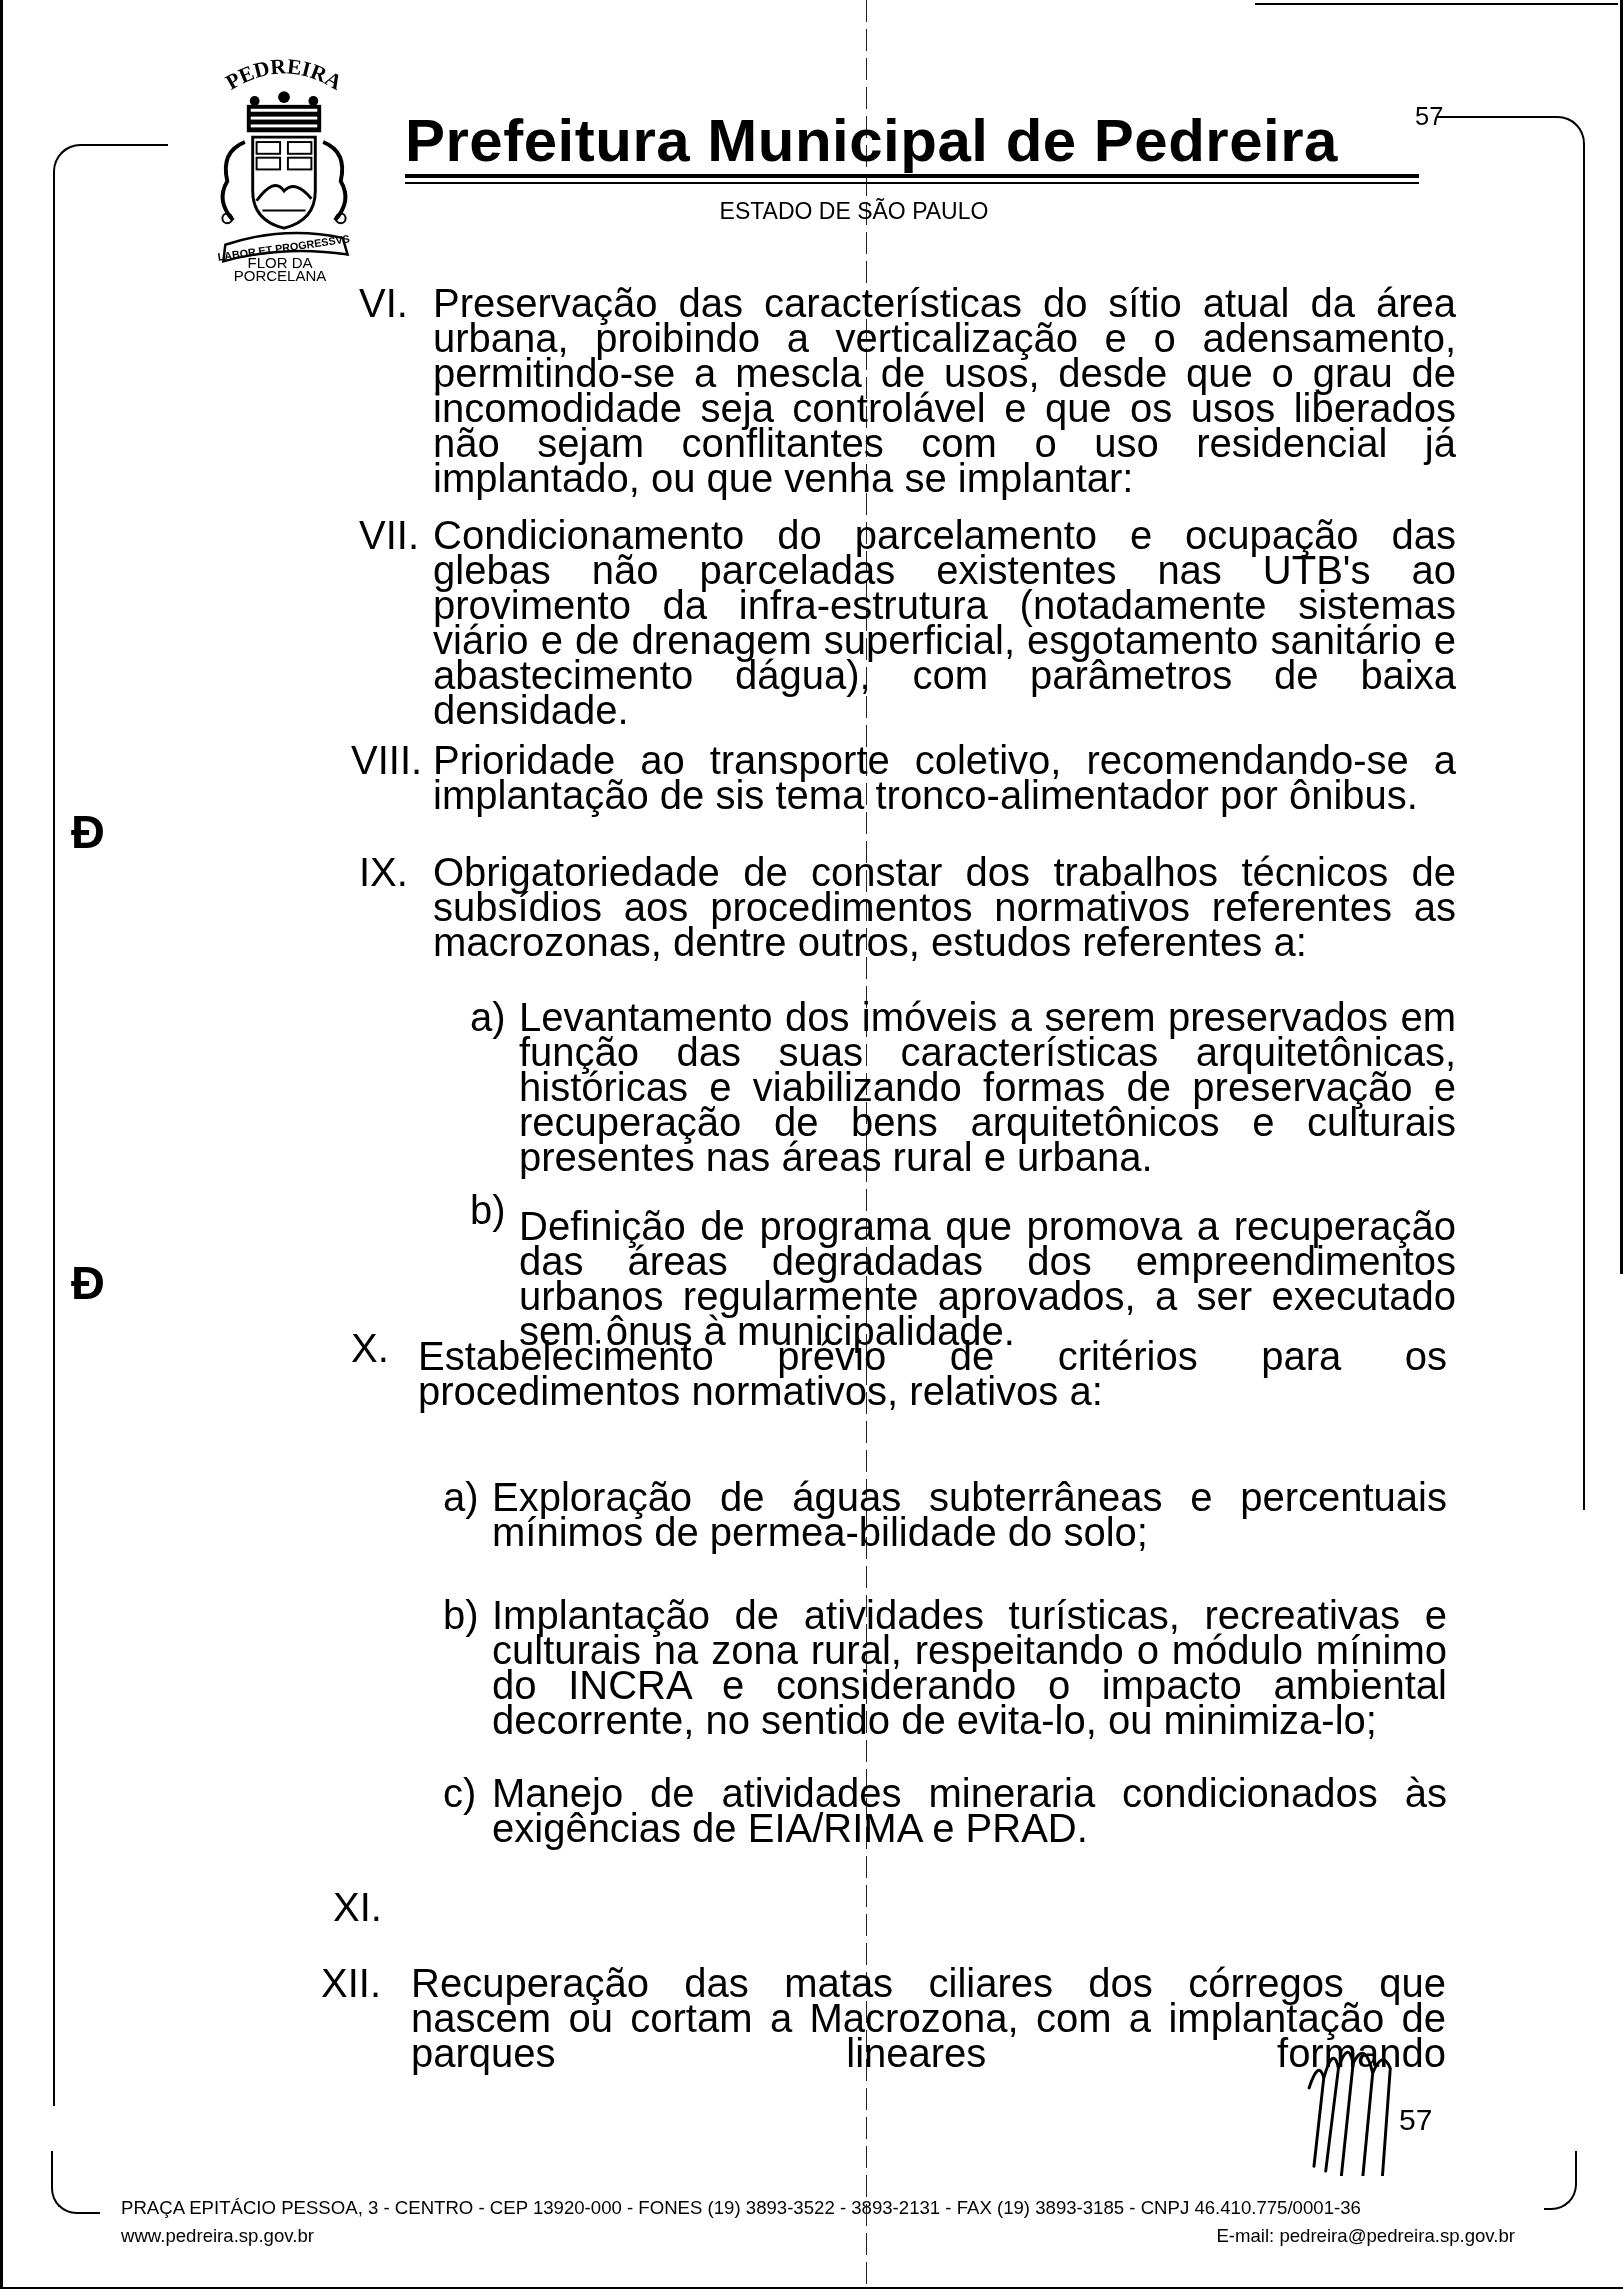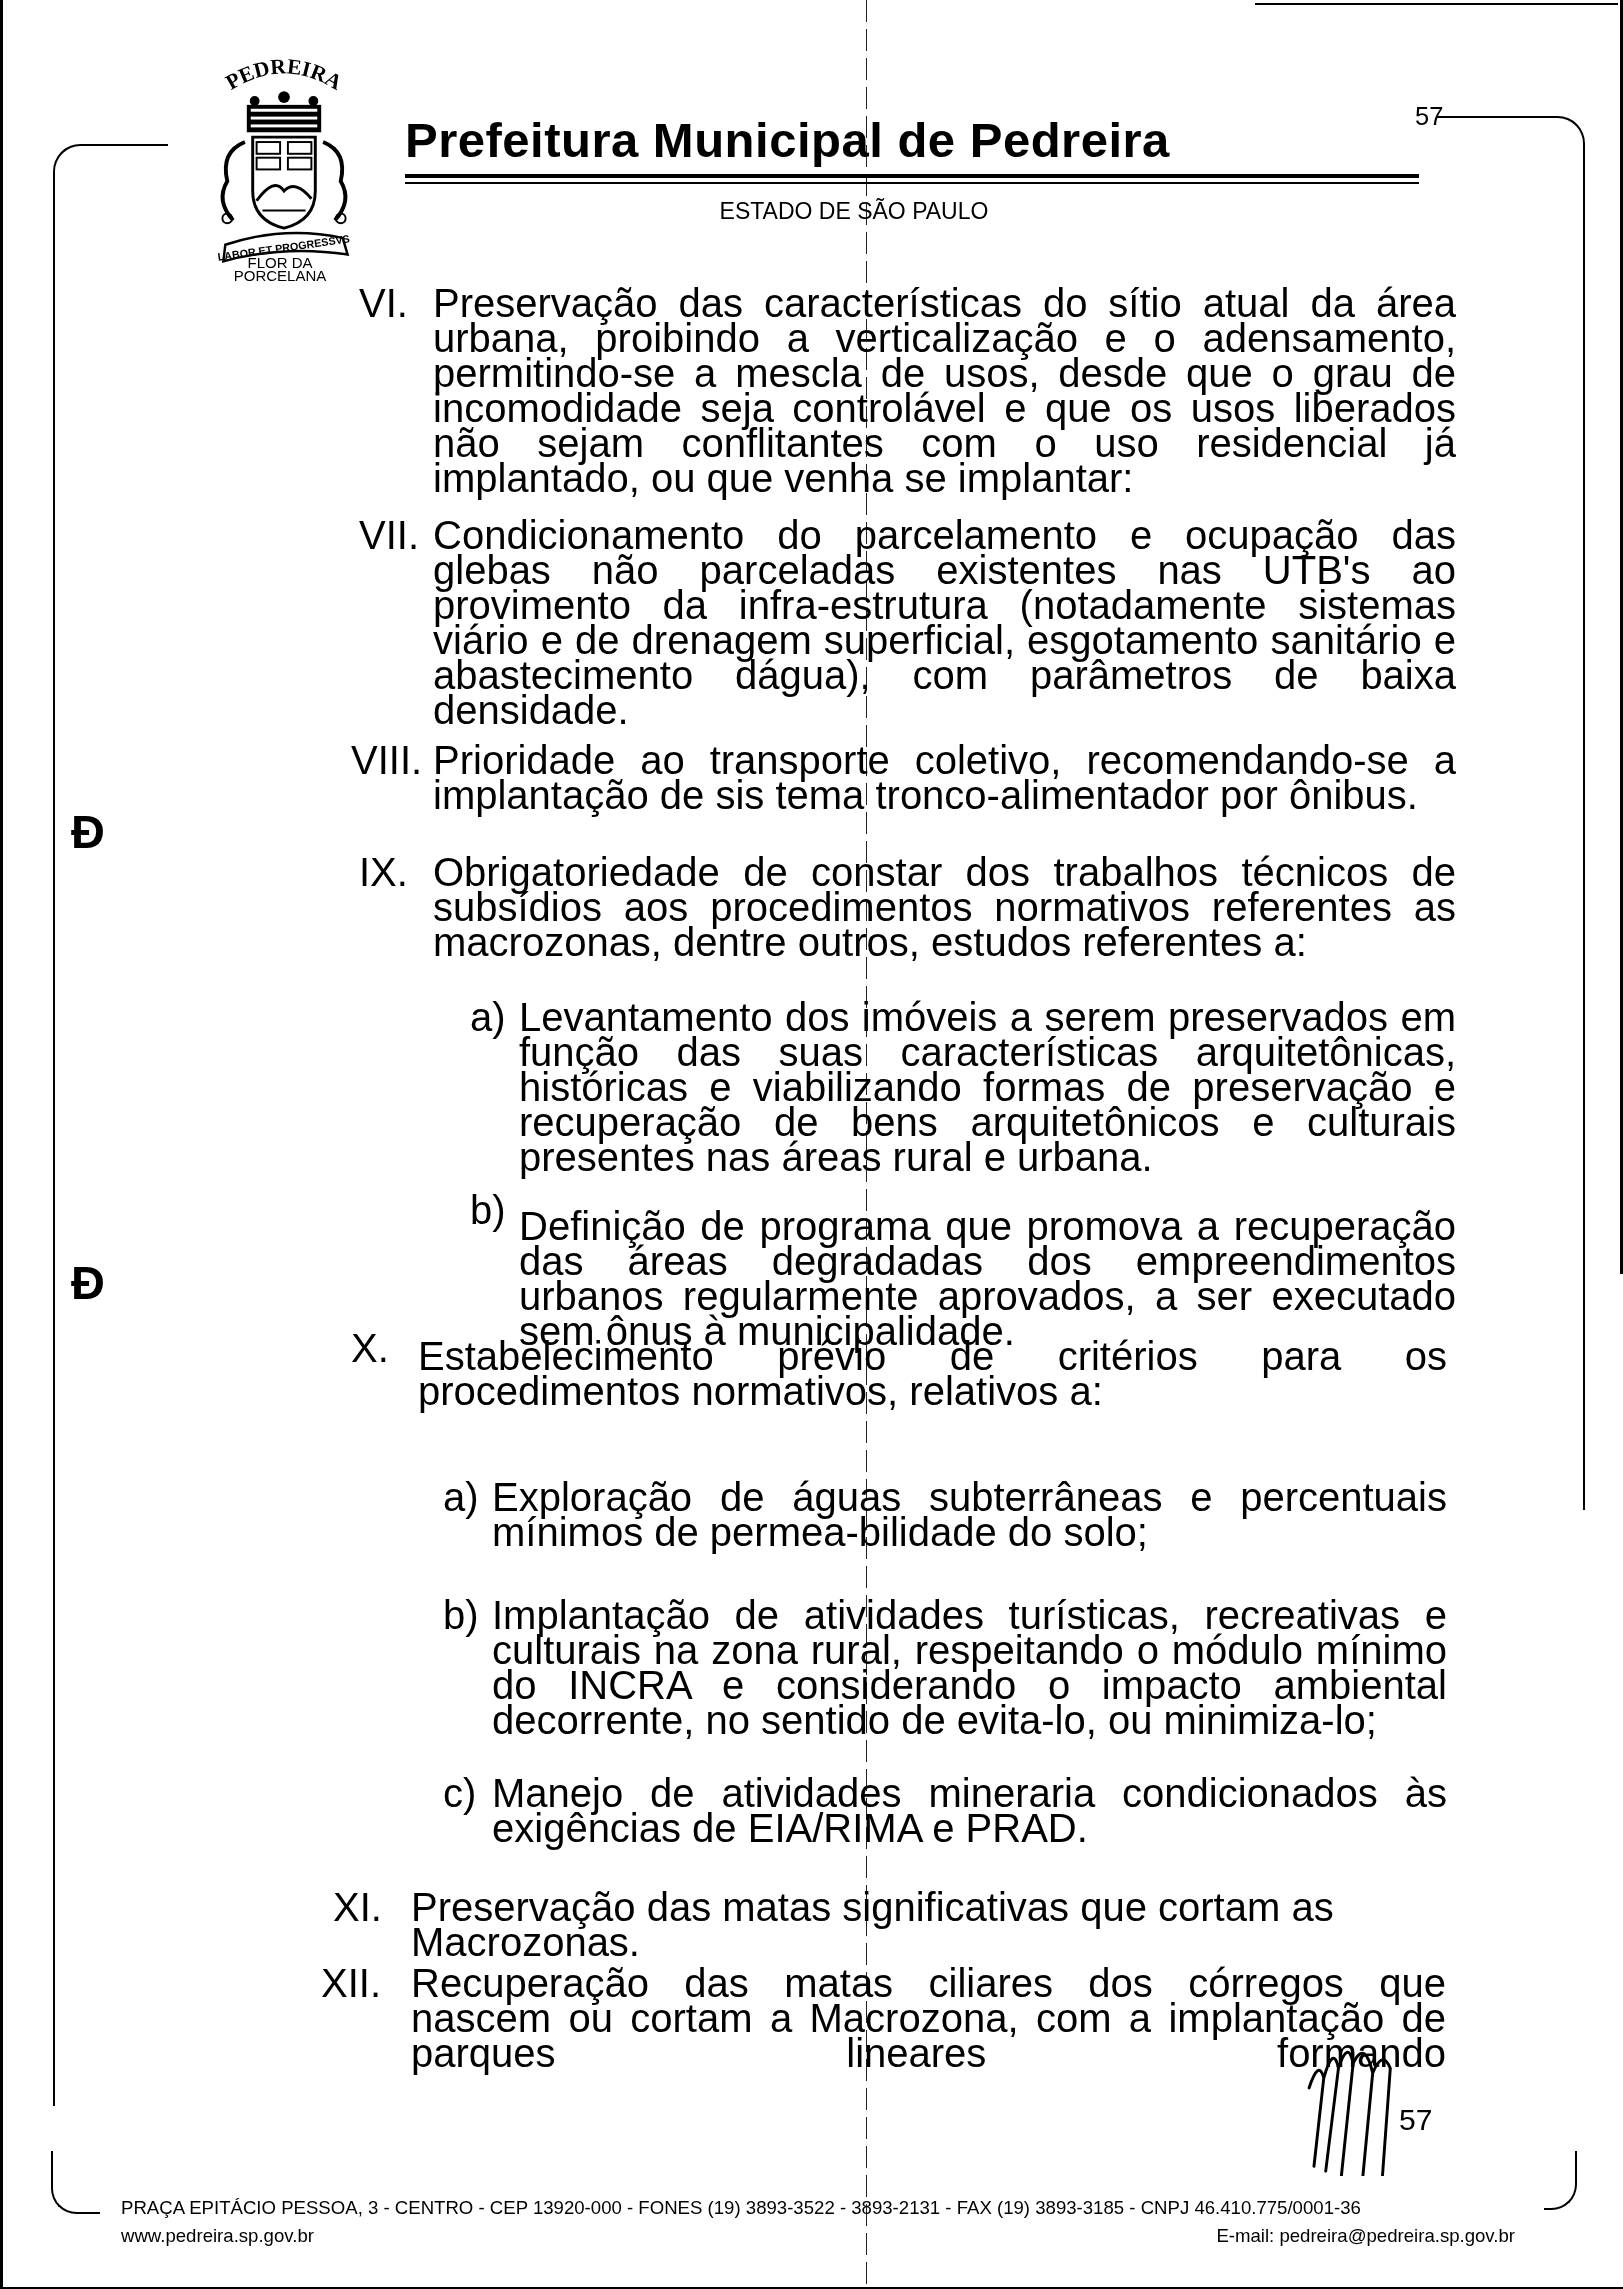--- a/index.html
+++ b/index.html
@@ -23,21 +23,21 @@
   .frame-bl { position: absolute; left: 51px; top: 2151px; width: 47px; height: 61px;
     border-bottom: 2px solid #000; border-left: 2px solid #000; border-bottom-left-radius: 25.5px; }
   .frame-br { position: absolute; left: 1544px; top: 2151px; width: 31px; height: 57px;
     border-bottom: 2.9px solid #000; border-right: 2.9px solid #000; border-bottom-right-radius: 25.5px; }
 
   
   .crest { position: absolute; left: 186px; top: 54px; width: 196px; height: 225px; }
   .crest-caption { position: absolute; left: 221px; top: 257px; width: 118px; text-align: center;
     font-size: 15px; line-height: 12.7px; font-weight: normal; }
 
-  .title { position: absolute; left: 405px; top: 106px; font-size: 49px; font-weight: bold;
+  .title { position: absolute; left: 405px; top: 106px; font-size: 60px; font-weight: bold;
     letter-spacing: 0.5px; white-space: nowrap; line-height: 69px; }
   .title-sup { position: absolute; left: 1415px; top: 103px; font-size: 25.5px; line-height: 27.4px; }
   .title-rule1 { position: absolute; left: 405px; top: 174px; width: 1014px; height: 3.9px; background: #000; }
   .title-rule2 { position: absolute; left: 405px; top: 182px; width: 1014px; height: 2px; background: #000; }
   .subtitle { position: absolute; left: 8px; width: 1623px; top: 198px; text-align: center;
     font-size: 23px; padding-left: 69px; box-sizing: border-box; }
 
   
   .item { position: absolute; font-size: 40px; line-height: 35px; }
   .item .num { position: absolute; left: 0; top: 0; }
@@ -163,21 +163,20 @@
     <p class="txt" style="left:49px; top:0; width:955px; margin:0;">Implantação de atividades turísticas, recreativas e culturais na zona rural, respeitando o módulo mínimo do INCRA e considerando o impacto ambiental decorrente, no sentido de evita-lo, ou minimiza-lo;</p>
   </section>
 
   <section class="item" style="left:443px; top:1776px; width:1004px; height:78px;">
     <span class="num">c)</span>
     <p class="txt" style="left:49px; top:0; width:955px; margin:0;">Manejo de atividades mineraria condicionados às exigências de EIA/RIMA e PRAD.</p>
   </section>
 
   <section class="item" style="left:333px; top:1890px; width:1113px; height:39px;">
     <span class="num">XI.</span>
-    <p class="txt" style="left:78px; top:0; width:1035px; margin:0; text-align:left;">Preservação das matas significativas que cortam as Macrozonas.</p>
   </section>
 
   <section class="item" style="left:321px; top:1966px; width:1125px; height:78px;">
     <span class="num">XII.</span>
     <p class="txt" style="left:90px; top:0; width:1035px; margin:0; text-align-last: justify;">Recuperação das matas ciliares dos córregos que nascem ou cortam a Macrozona, com a implantação de parques lineares formando</p>
   </section>
 </main>
 
 <svg class="signature" viewBox="0 0 110 140">
   <path d="M5,50 Q15,20 20,40 L10,130 M20,40 Q30,5 35,30 L22,135 M35,30 Q45,0 50,25 L38,140 M50,25 Q62,0 70,35 L60,140 M70,35 Q80,10 88,30 L80,140" fill="none" stroke="#000" stroke-width="3" stroke-linecap="round"></path>

